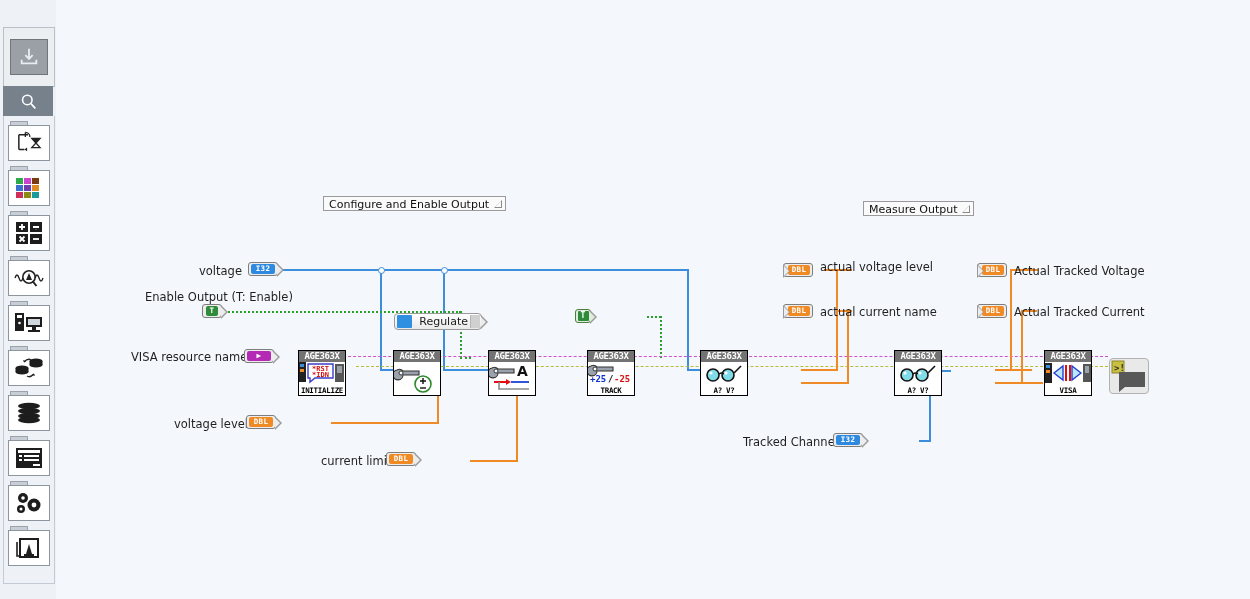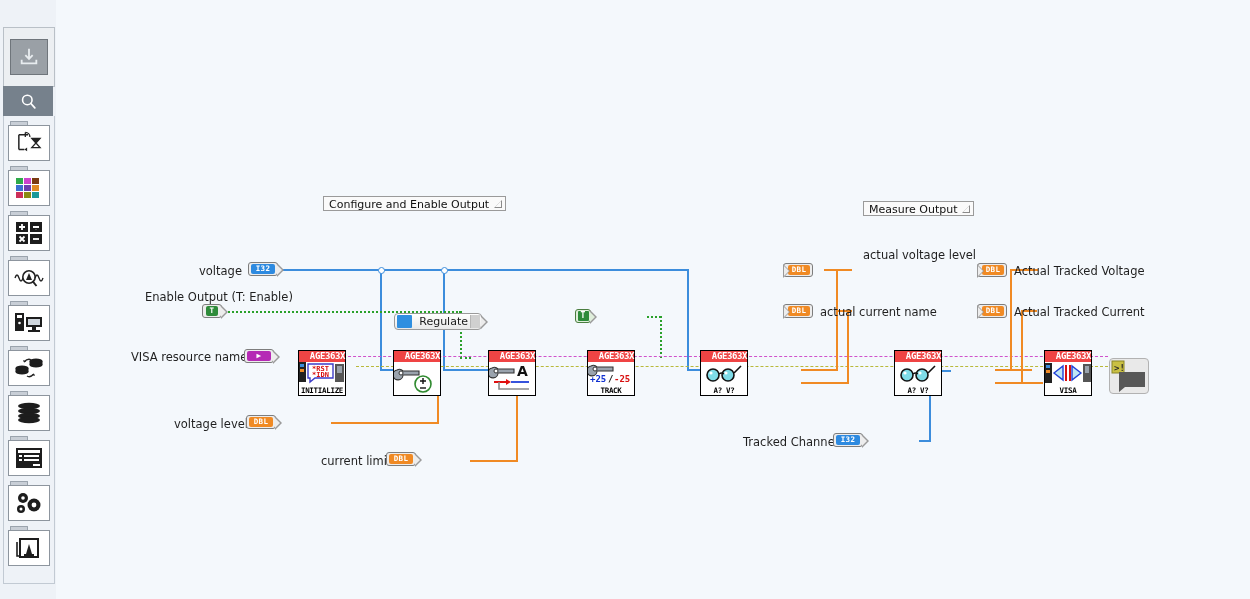--- a/index.html
+++ b/index.html
@@ -149,23 +149,23 @@
     border-top:5px solid transparent;border-bottom:5px solid transparent;
     border-left:5px solid #ececec;z-index:2;
   }
 
   
   .vi{
     position:absolute;width:48px;height:46px;border:1px solid #000;
     background:#fff;box-sizing:border-box;z-index:6;
   }
   .vi .hdr{
-    height:11px;background:#ef4444;color:#fff;
+    height:11px;background:#737373;color:#fff;
     font-family:"DejaVu Sans Mono","Liberation Mono",monospace;
-    font-size:9px;font-weight:bold;line-height:11px;text-align:right;letter-spacing:-0.4px;
+    font-size:9px;font-weight:bold;line-height:11px;text-align:center;letter-spacing:-0.4px;
   }
   .vi .art{position:relative;height:33px;overflow:hidden;}
   .vi .cap{
     position:absolute;bottom:0;left:0;right:0;text-align:center;
     font-family:"DejaVu Sans Mono","Liberation Mono",monospace;
     font-size:7.5px;font-weight:bold;color:#000;letter-spacing:-0.3px;
   }
 
   
   .w{position:absolute;background:#3c8ddc;}
@@ -458,21 +458,21 @@
       <div class="grip"></div>
     </div>
 
     <div class="boolconst" style="left:519px;top:309px;">
       <div class="t">T</div>
     </div>
 
     <div class="term ind" style="left:727px;top:263px;width:30px;">
       <div class="chip" style="background:#f08a24;width:24px;margin-left:4px;">DBL</div>
     </div>
-    <div class="lbl" style="left:764px;top:248px;margin-left:43px;">actual voltage level</div>
+    <div class="lbl" style="left:764px;top:260px;">actual voltage level</div>
 
     <div class="term ind" style="left:727px;top:304px;width:30px;">
       <div class="chip" style="background:#f08a24;width:24px;margin-left:4px;">DBL</div>
     </div>
     <div class="lbl" style="left:764px;top:305px;">actual current name</div>
 
     <div class="term ind" style="left:921px;top:263px;width:30px;">
       <div class="chip" style="background:#f08a24;width:24px;margin-left:4px;">DBL</div>
     </div>
     <div class="lbl" style="left:958px;top:264px;text-align:right;">Actual Tracked Voltage</div>

